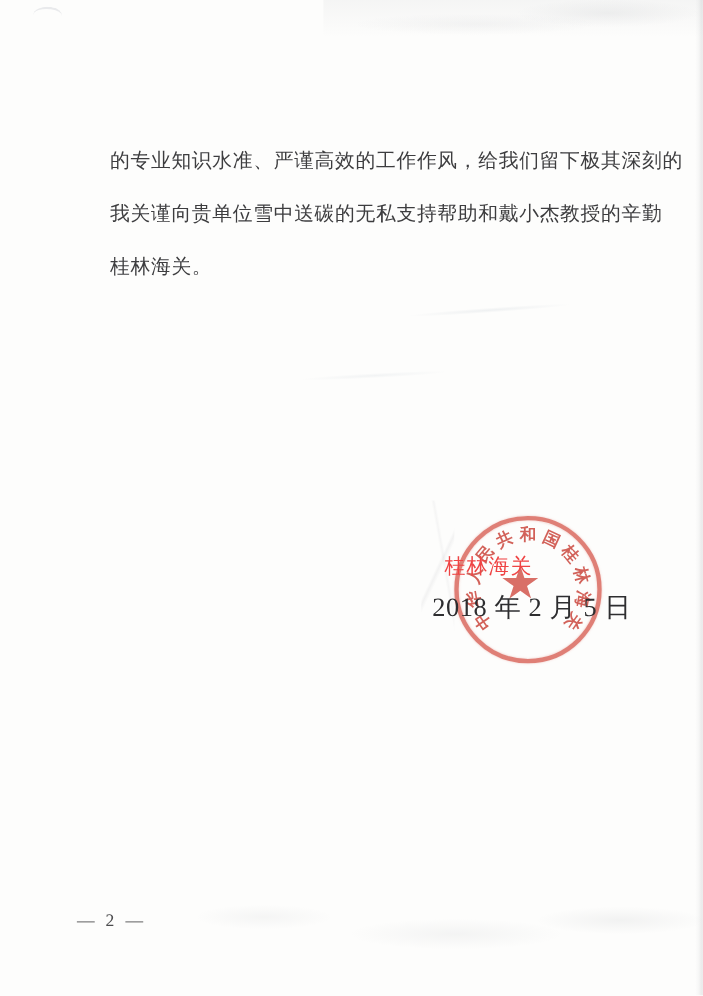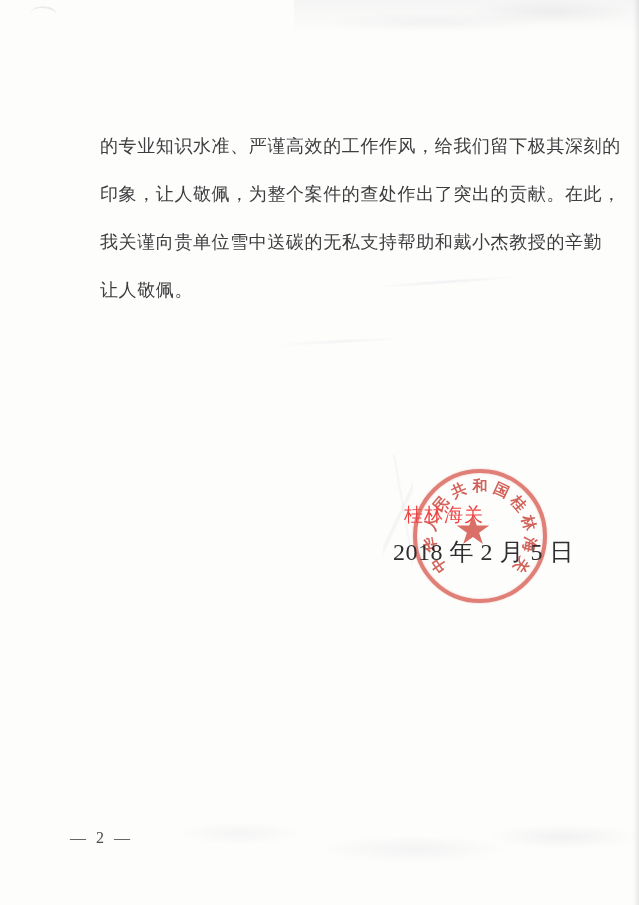--- a/index.html
+++ b/index.html
@@ -125,23 +125,22 @@
   <div class="artifact art-top-right"></div>
   <div class="artifact art-right-strip"></div>
   <div class="artifact art-bottom"></div>
   <div class="artifact art-streak-1"></div>
   <div class="artifact art-streak-2"></div>
   <div class="artifact art-squiggle"></div>
   <div class="artifact art-wrinkle"></div>
 
   <div class="letter-body">
     <p>的专业知识水准、严谨高效的工作作风，给我们留下极其深刻的</p>
-    <p>印象，让人敬佩，为整个案件的查处作出了突出的贡献。在此，</p>
     <p>我关谨向贵单位雪中送碳的无私支持帮助和戴小杰教授的辛勤</p>
-    <p>让人敬佩。</p>
+    <p>桂林海关。</p>
   </div>
 
   <div class="stamp">
     <div class="stamp-ring"></div>
     <div class="stamp-star"></div>
     <div class="stamp-chars" id="stamp-chars">
         <span style="transform: translate(-50%, -50%) rotate(-125deg) translateY(-50px);">中</span>
         <span style="transform: translate(-50%, -50%) rotate(-100deg) translateY(-50px);">华</span>
         <span style="transform: translate(-50%, -50%) rotate(-75deg) translateY(-50px);">人</span>
         <span style="transform: translate(-50%, -50%) rotate(-50deg) translateY(-50px);">民</span>

